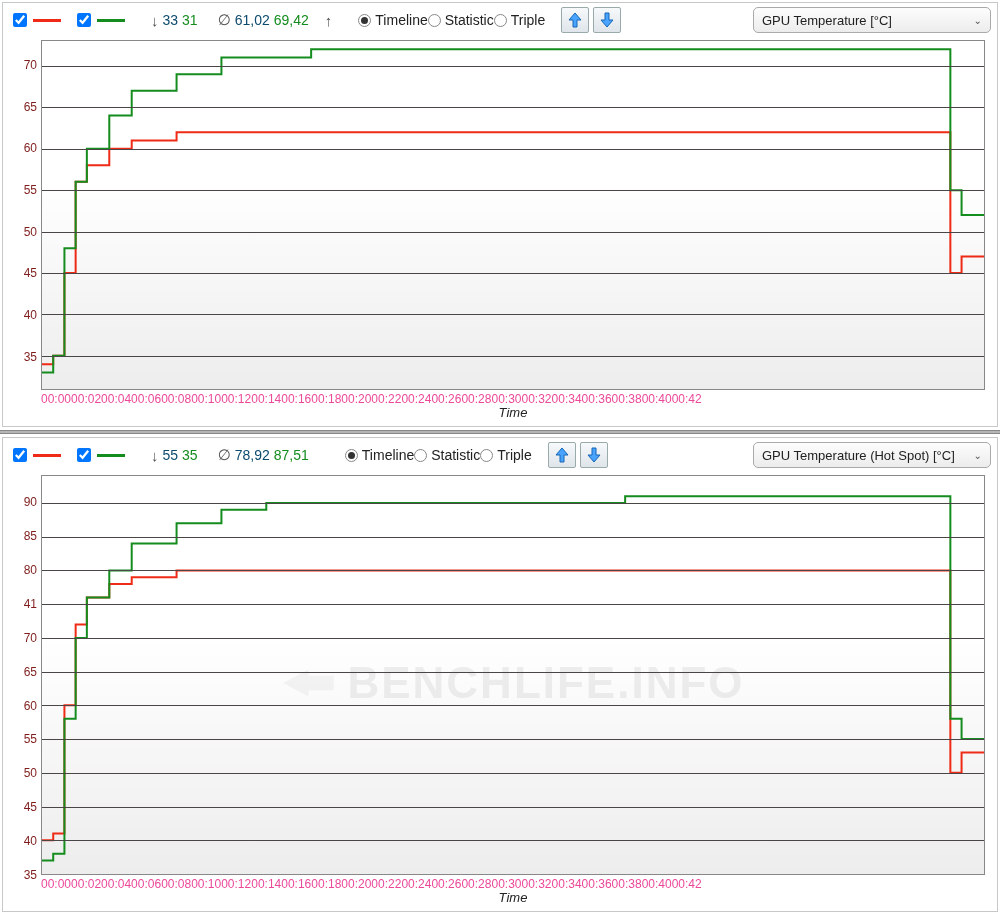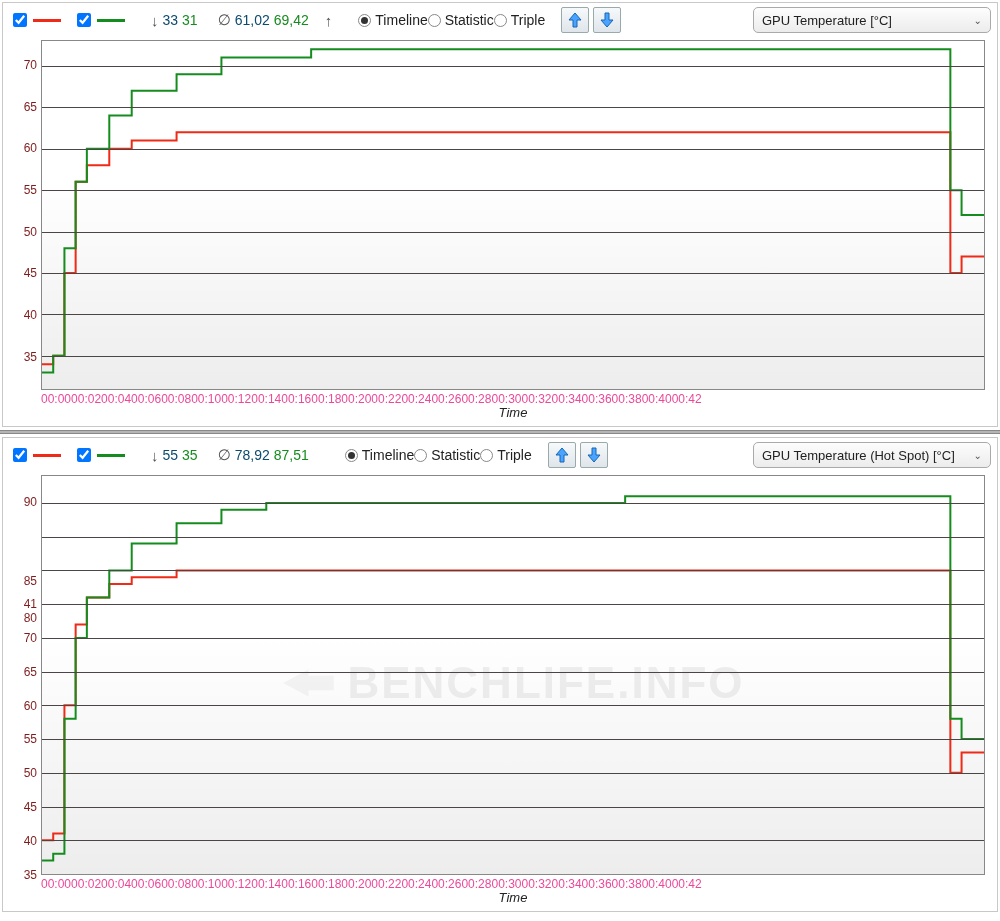--- a/index.html
+++ b/index.html
@@ -322,22 +322,22 @@
     <div class="y-labels" id="yl1">
         <div class="y-label" style="top: 400px;">35</div>
         <div class="y-label" style="top: 366.102px;">40</div>
         <div class="y-label" style="top: 332.203px;">45</div>
         <div class="y-label" style="top: 298.305px;">50</div>
         <div class="y-label" style="top: 264.407px;">55</div>
         <div class="y-label" style="top: 230.508px;">60</div>
         <div class="y-label" style="top: 196.61px;">65</div>
         <div class="y-label" style="top: 162.712px;">70</div>
         <div class="y-label" style="top: 128.814px;">41</div>
-        <div class="y-label" style="top: 94.9153px; margin-top: 48px;">80</div>
-        <div class="y-label" style="top: 61.0169px; margin-top: 45px;">85</div>
+        <div class="y-label" style="top: 94.9153px;">80</div>
+        <div class="y-label" style="top: 61.0169px;">85</div>
         <div class="y-label" style="top: 27.1186px;">90</div>
       </div>
     <div class="x-labels" id="xl1">
         <span>00:00</span>
         <span>00:02</span>
         <span>00:04</span>
         <span>00:06</span>
         <span>00:08</span>
         <span>00:10</span>
         <span>00:12</span>

